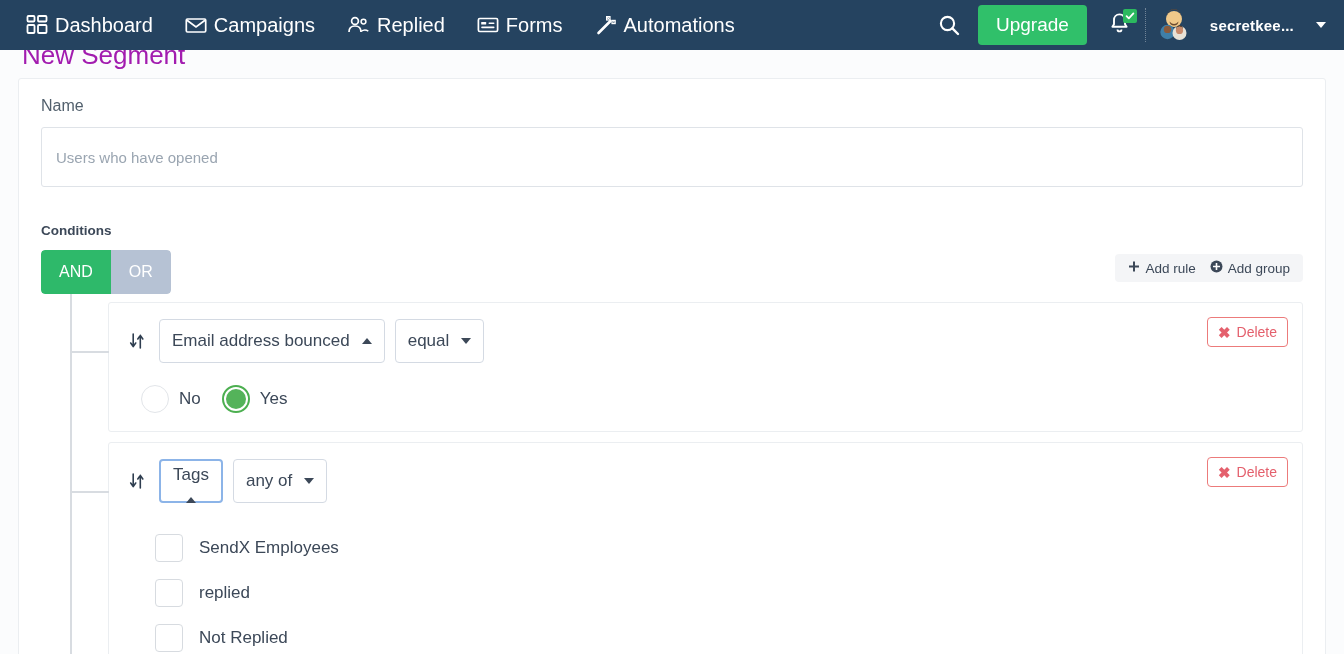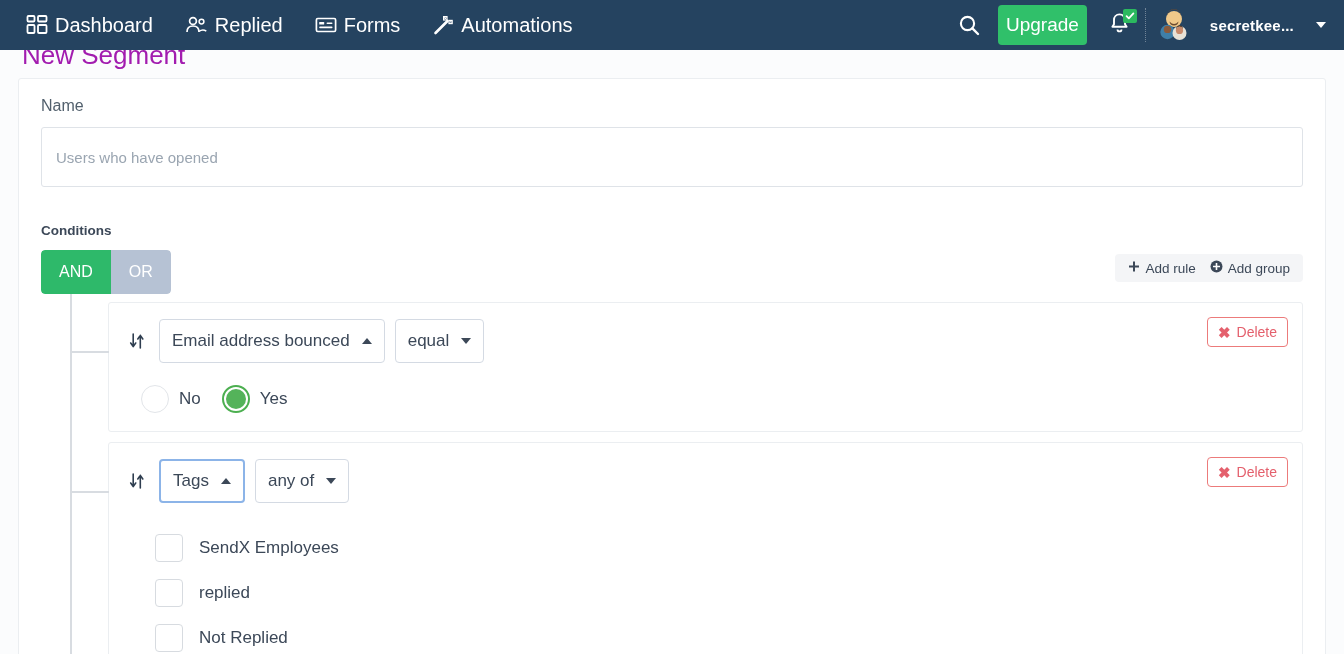--- a/index.html
+++ b/index.html
@@ -46,21 +46,21 @@
     width: 46px; height: 50px;
     display: flex; align-items: center; justify-content: center;
     cursor: pointer;
   }
   .upgrade-btn {
     background: #30c06a;
     color: #fff;
     font-size: 19px;
     border: none;
     border-radius: 4px;
-    padding: 9px 8px;
+    padding: 9px 18px;
     margin: 0 10px 0 6px;
     cursor: pointer;
     font-family: "Liberation Sans", sans-serif;
   }
   .bell-btn {
     position: relative;
     width: 46px; height: 50px;
     display: flex; align-items: center; justify-content: center;
     cursor: pointer;
   }
@@ -250,20 +250,21 @@
     height: 44px;
     padding: 4px 12px;
     font-size: 17px;
     color: #3c4858;
     cursor: pointer;
     white-space: nowrap;
     font-family: "Liberation Sans", sans-serif;
   }
   .select-box.focused {
     border: 2px solid #8cb4e8;
+    flex-direction: column;
   }
   .caret-up {
     width: 0; height: 0;
     border-left: 5px solid transparent;
     border-right: 5px solid transparent;
     border-bottom: 6px solid #3c4858;
   }
   .caret-down {
     width: 0; height: 0;
     border-left: 5px solid transparent;
@@ -352,20 +353,29 @@
         <svg width="22" height="22" viewBox="0 0 22 22" fill="none">
           <rect x="1.5" y="2" width="7" height="5.5" rx="1" stroke="#fff" stroke-width="1.8"></rect>
           <rect x="12" y="2" width="8.5" height="5.5" rx="1" stroke="#fff" stroke-width="1.8"></rect>
           <rect x="1.5" y="11" width="7" height="8" rx="1" stroke="#fff" stroke-width="1.8"></rect>
           <rect x="12" y="11" width="8.5" height="8" rx="1" stroke="#fff" stroke-width="1.8"></rect>
         </svg>
       </span>
       <span>Dashboard</span>
     </div>
 
+    <div class="nav-item">
+      <span class="nav-ico">
+        <svg width="22" height="20" viewBox="0 0 22 20" fill="none">
+          <rect x="1.3" y="4" width="19.4" height="13" rx="1.2" stroke="#fff" stroke-width="1.7"></rect>
+          <path d="M2 5.2 L11 12 L20 5.2" stroke="#fff" stroke-width="1.7" fill="none"></path>
+        </svg>
+      </span>
+      <span>Campaigns</span>
+    </div>
 
     <div class="nav-item">
       <span class="nav-ico">
         <svg width="23" height="20" viewBox="0 0 23 20" fill="none">
           <circle cx="8" cy="6" r="3.4" stroke="#fff" stroke-width="1.7"></circle>
           <path d="M2 17 C2 12.6 5 11 8 11 C11 11 14 12.6 14 17" stroke="#fff" stroke-width="1.7" fill="none"></path>
           <circle cx="16.5" cy="6.6" r="2.4" stroke="#fff" stroke-width="1.5"></circle>
           <path d="M14 16.4 C16 15 19 14.6 21.3 16.2" stroke="#fff" stroke-width="1.5" fill="none"></path>
         </svg>
       </span>

